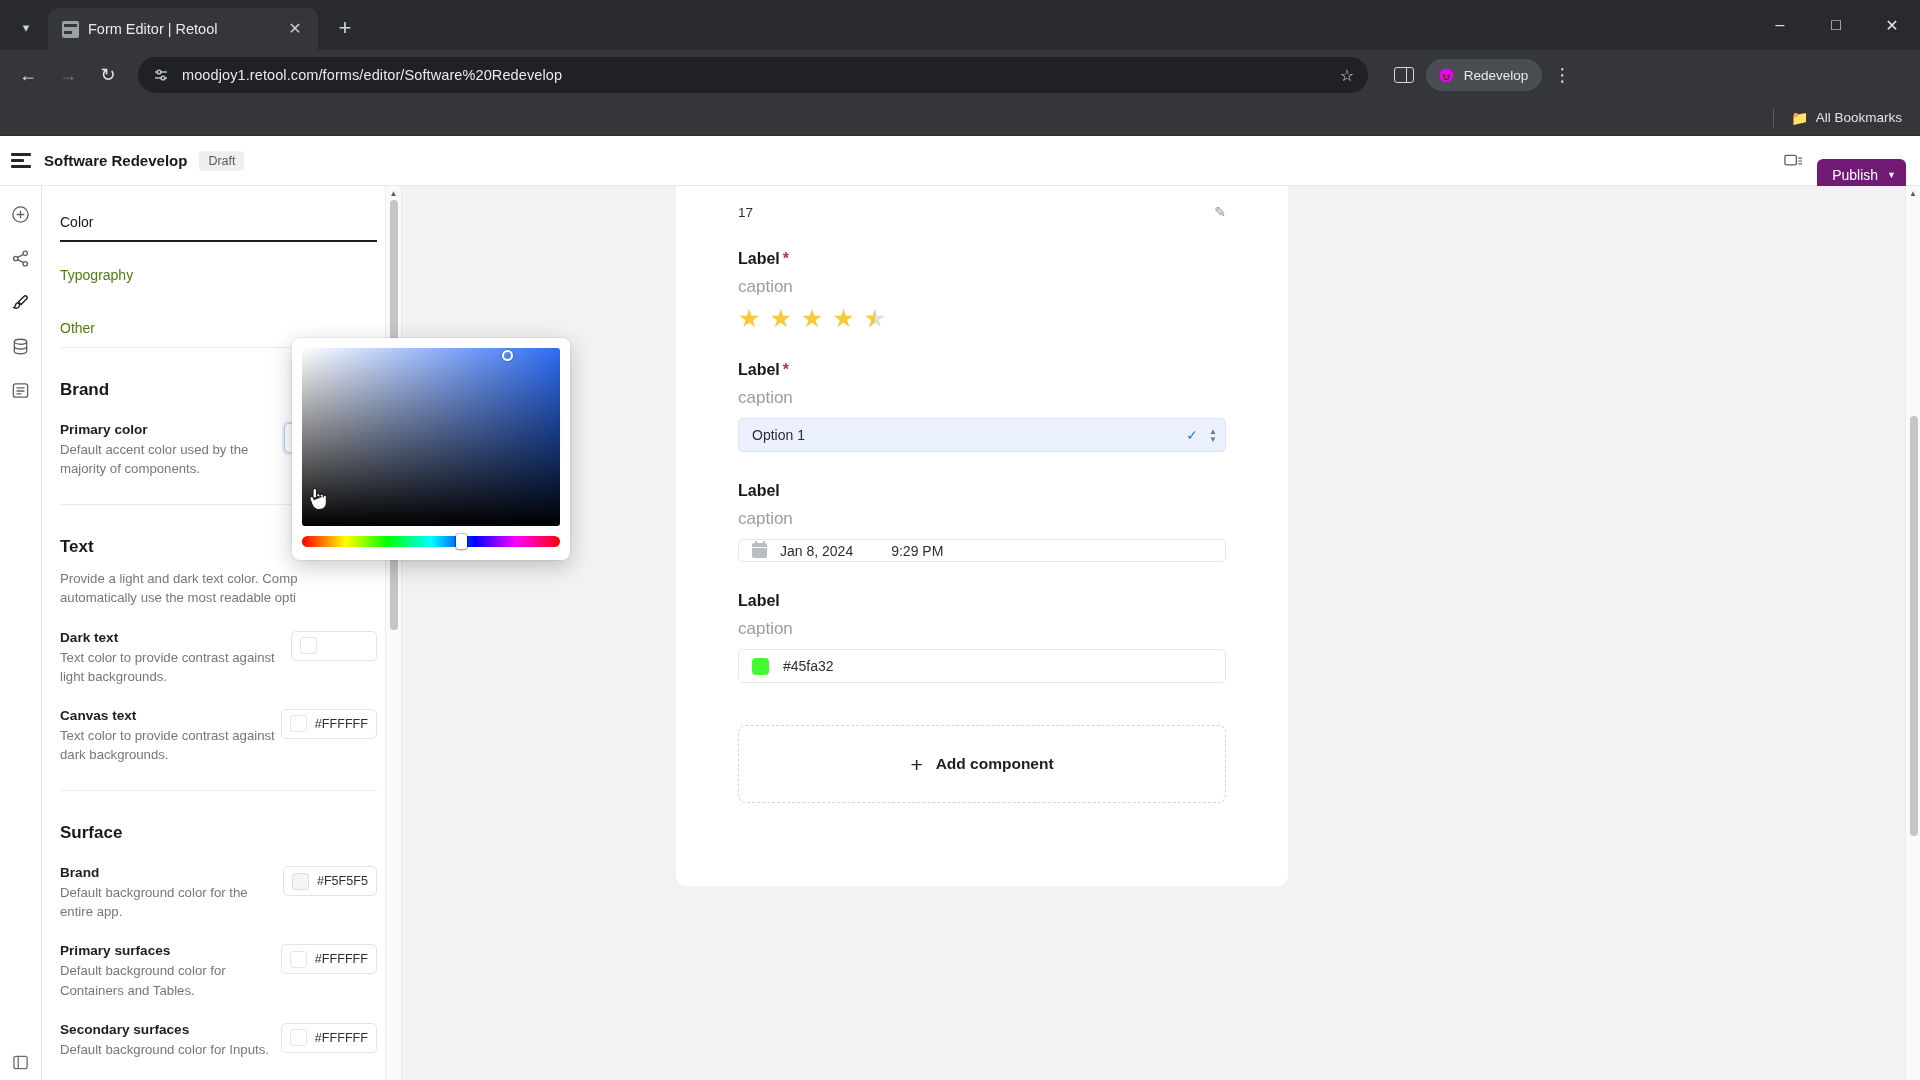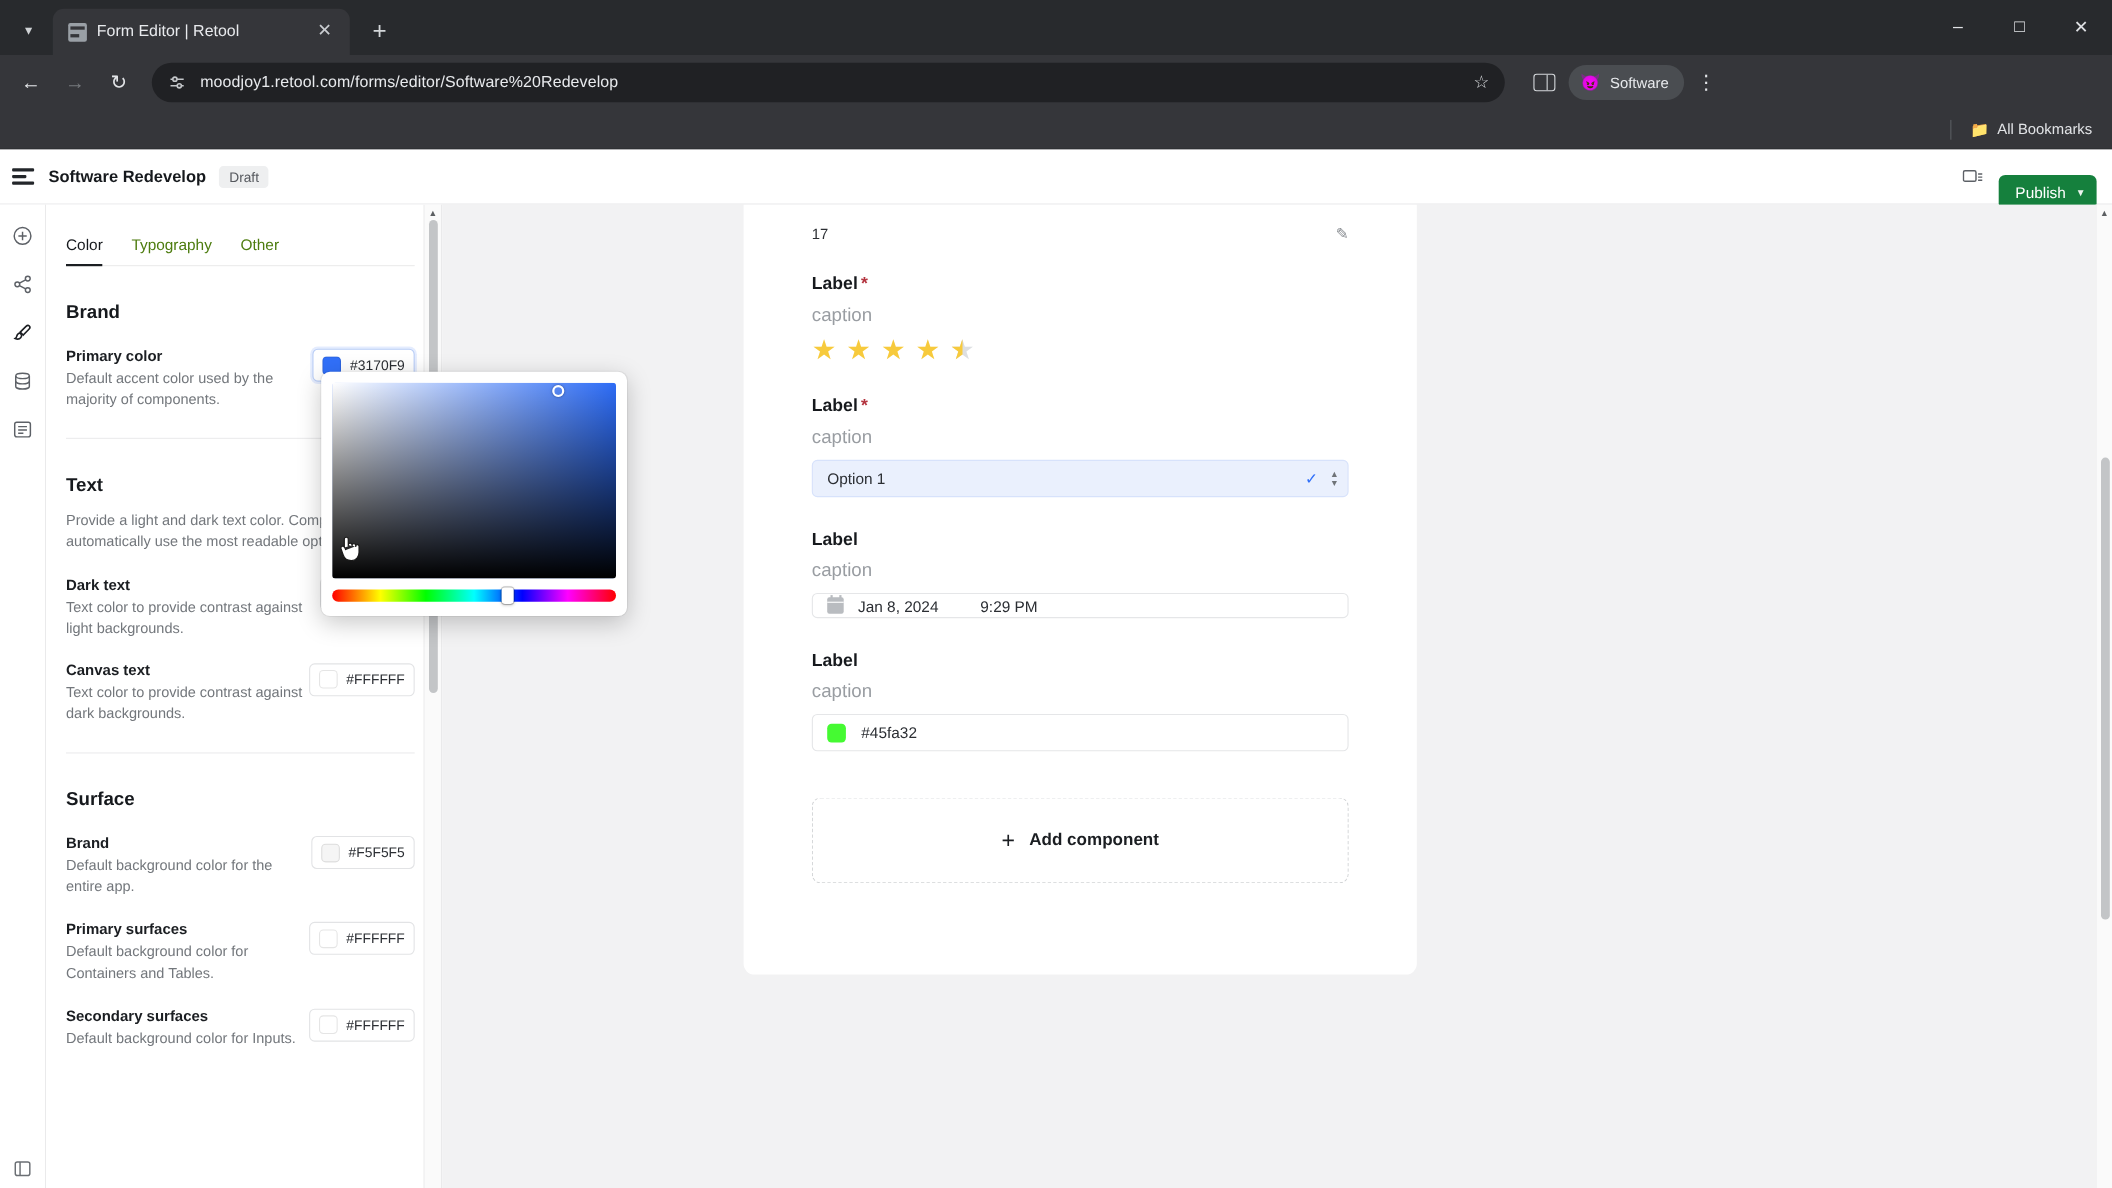--- a/index.html
+++ b/index.html
@@ -127,21 +127,21 @@
   .logo-mark i:nth-child(2) { top: 6.2px; width: 13px; }
   .logo-mark i:nth-child(3) { top: 12.4px; width: 20px; }
   .app-title { font-size: 15px; font-weight: 600; color: #16191d; margin-left: 2px; }
   .draft-badge {
     margin-left: 12px; background: #eeeff0; color: #56595e;
     font-size: 12.5px; padding: 3px 9px; border-radius: 4px;
   }
   .hdr-right { margin-left: auto; display: flex; align-items: center; gap: 14px; }
   .preview-icon { color: #5d6167; font-size: 17px; display: flex; align-items: center; }
   .publish-btn {
-    background: #15803d; color: #fff; border: 0; border-radius: 6px;
+    background: #701a75; color: #fff; border: 0; border-radius: 6px;
     height: 32px; padding: 0 10px 0 15px; font-size: 14px; font-weight: 500;
     display: flex; align-items: center; gap: 9px; font-family: inherit; margin-top: 28px;
   }
   .publish-caret { font-size: 9px; opacity: .92; }
 
   .app-body { display: flex; height: 906px; position: relative; }
 
   
   .rail {
     width: 42px; background: #fff; border-right: 1px solid #e8e8e9;
@@ -155,21 +155,21 @@
   }
   .rail-btn.active { color: #1b1e22; }
   .rail-bottom { position: absolute; bottom: 16px; left: 0; right: 0; display: flex; justify-content: center; }
 
   
   .panel {
     width: 360px; background: #fff; border-right: 1px solid #e8e8e9;
     position: relative; overflow: hidden;
   }
   .panel-scroll { padding: 0 24px 40px 18px; height: 100%; overflow: hidden; }
-  .tabs { display: flex; gap: 26px; padding: 28px 0 0 0; border-bottom: 1px solid #ebebec; }
+  .tabs { display: flex; gap: 26px; padding: 28px 0 0 0; border-bottom: 1px solid #ebebec; flex-direction: column; }
   .tab-item {
     font-size: 14px; color: #4d7c0f; padding-bottom: 11px; position: relative;
   }
   .tab-item.active { color: #16191d; font-weight: 500; }
   .tab-item.active::after {
     content: ""; position: absolute; left: 0; right: 0; bottom: -1px; height: 2px; background: #1b1e22;
   }
 
   .sect-title { font-size: 17px; font-weight: 600; color: #16191d; margin: 32px 0 0 0; }
   .sect-desc { font-size: 13.2px; color: #73777c; line-height: 1.45; margin-top: 12px; }
@@ -353,21 +353,21 @@
       </div>
       <div class="omni-url">moodjoy1.retool.com/forms/editor/Software%20Redevelop</div>
       <div class="omni-star">☆</div>
     </div>
     <div class="tb-right">
       <div class="nav-btn">
         <span class="sidepanel-icon"></span>
       </div>
       <div class="incognito-pill">
         <span class="incog-glyph">😈</span>
-        <span>Software</span>
+        <span>Redevelop</span>
       </div>
       <div class="kebab">⋮</div>
     </div>
   </div>
 
   <div class="bookmarks">
     <div class="bm-sep"></div>
     <div class="bm-item">
       <span class="folder-icon">📁</span>
       <span>All Bookmarks</span>

